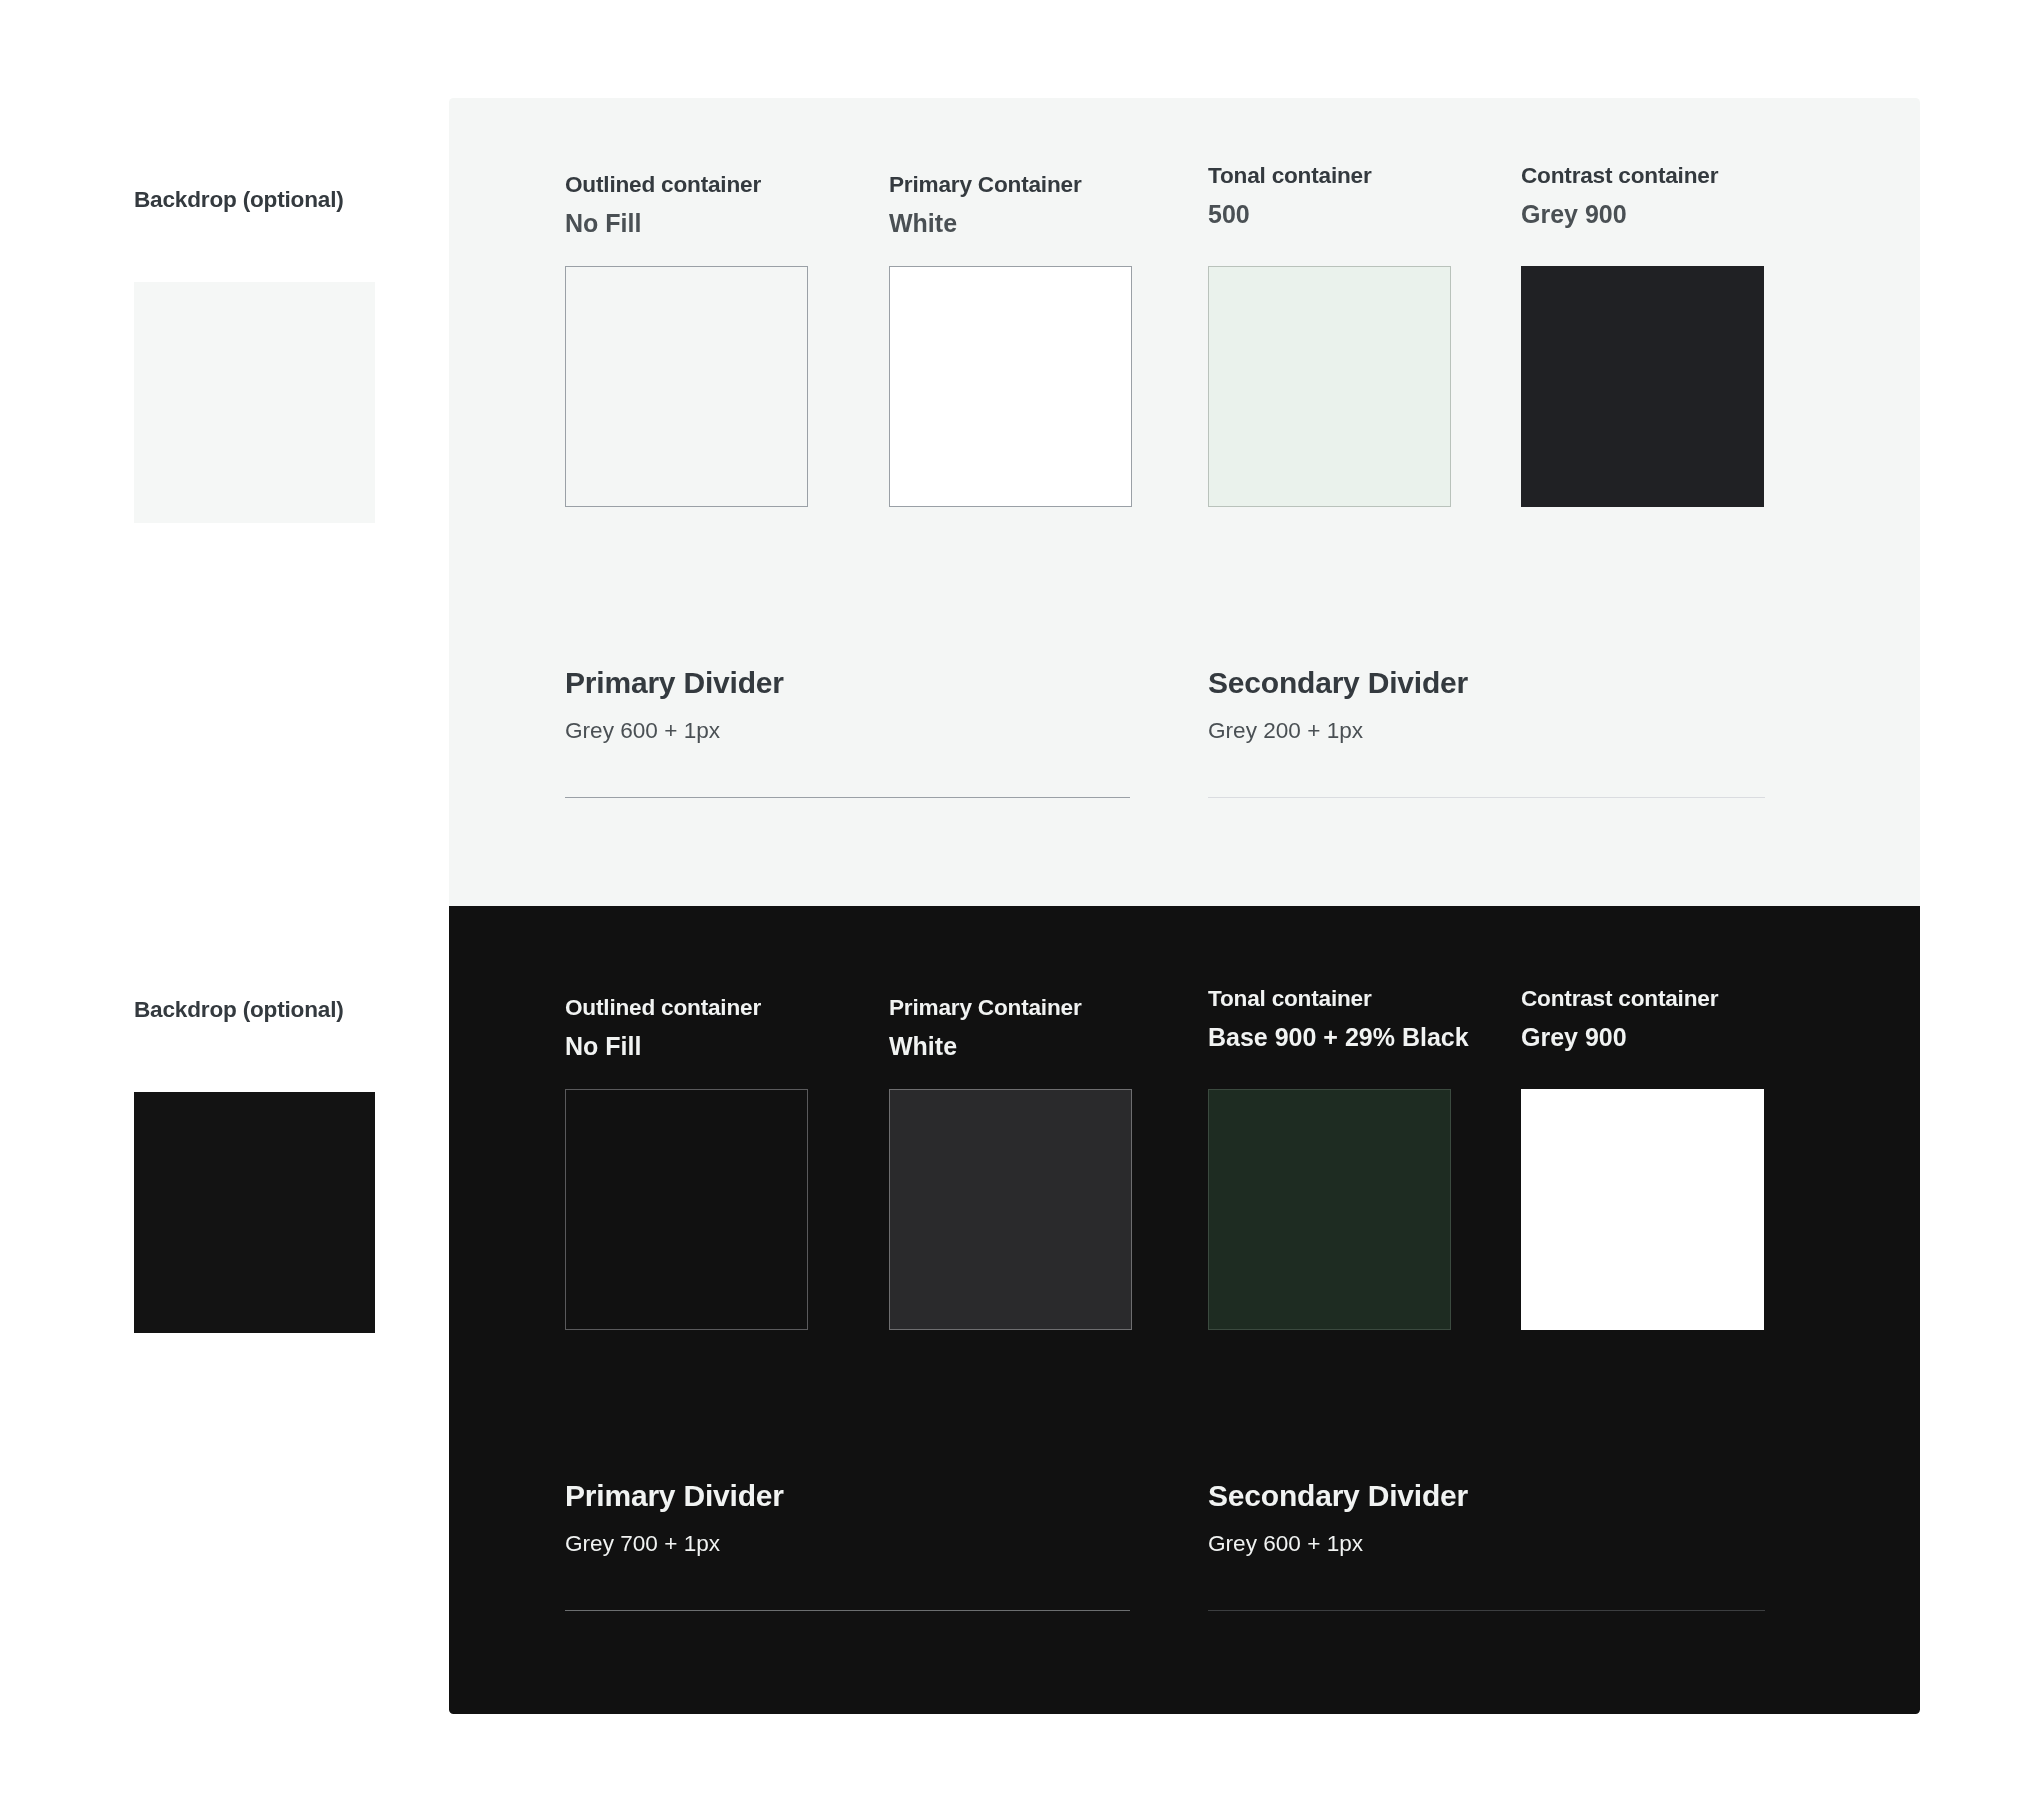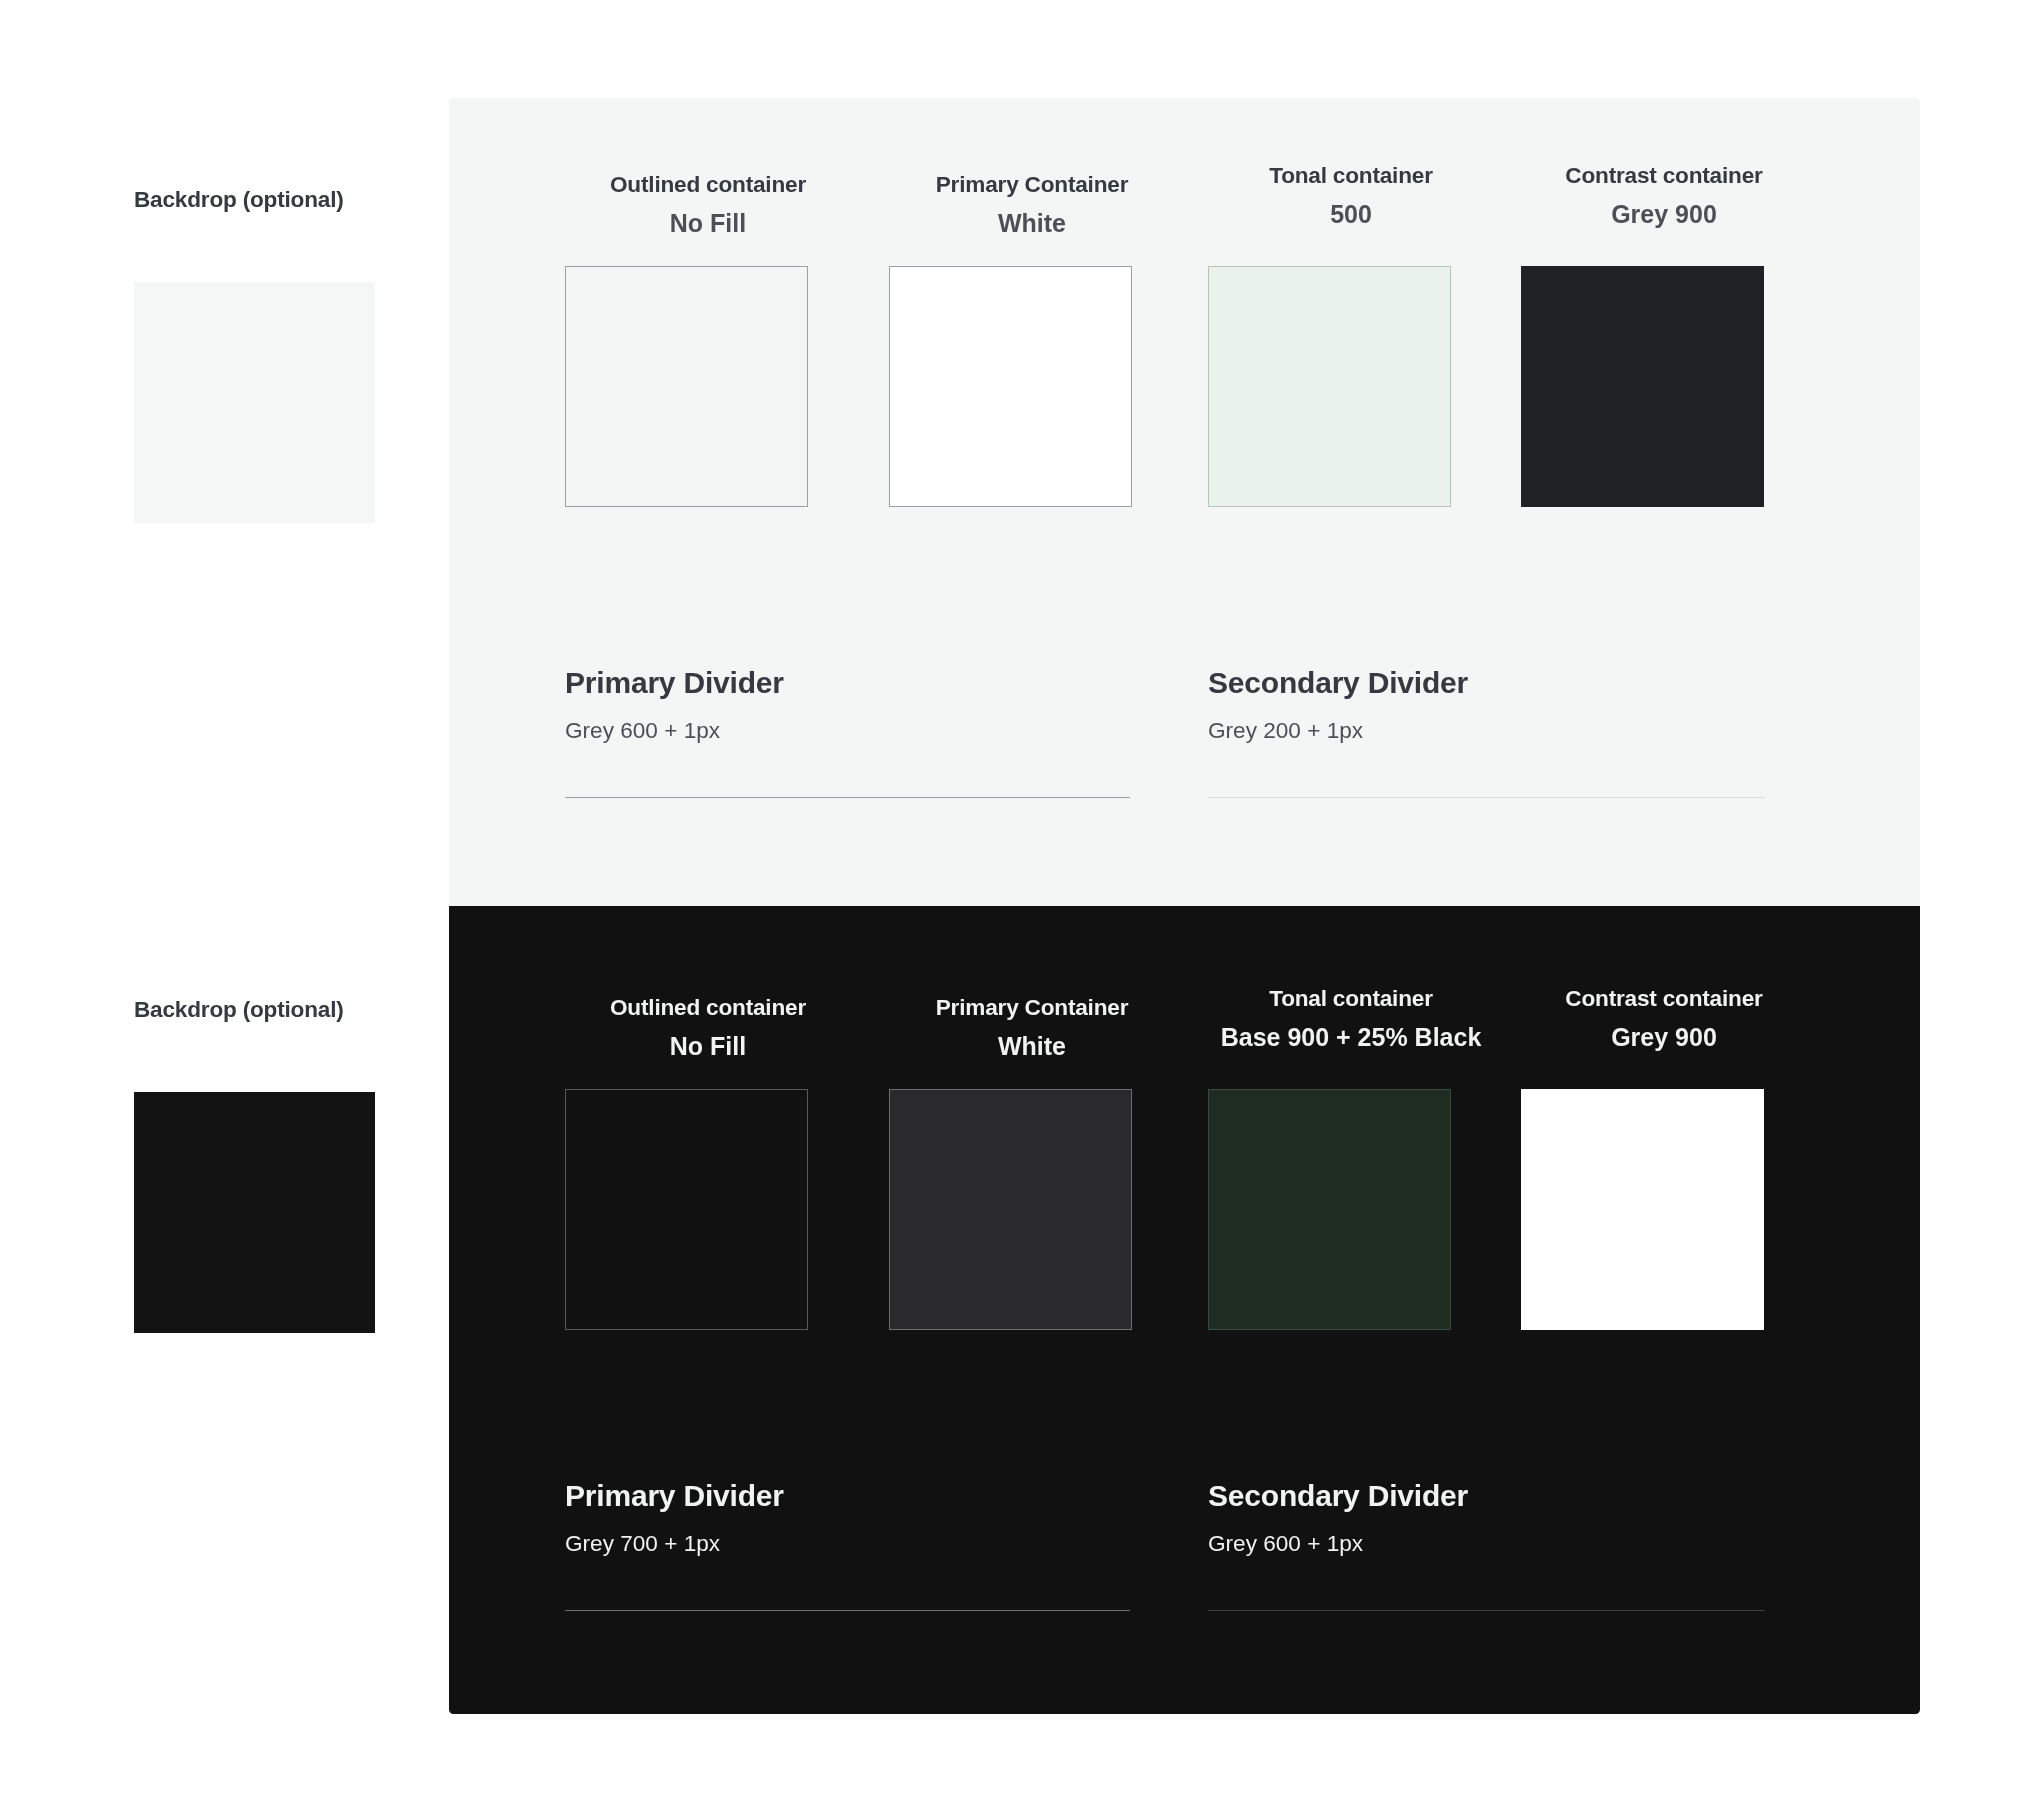--- a/index.html
+++ b/index.html
@@ -56,21 +56,20 @@
   
   .cards-row {
     position: absolute;
     top: 0;
     left: 0;
     right: 0;
   }
   .card {
     position: absolute;
     width: 286px;
-    text-align: center;
   }
   .card-title {
     font-size: 22.6px;
     font-weight: bold;
     letter-spacing: -0.2px;
     white-space: nowrap;
     line-height: 1.1;
   }
   .card-spec {
     font-size: 25px;
@@ -194,21 +193,21 @@
       </div>
 
       <div class="card" style="left:440px; top:90px;">
         <div class="card-title">Primary Container</div>
         <div class="card-spec">White</div>
         <div class="card-swatch" style="border: 0.8px solid rgb(110, 110, 112); background: rgb(42, 42, 44);"></div>
       </div>
 
       <div class="card" style="left:759px; top:81px;">
         <div class="card-title">Tonal container</div>
-        <div class="card-spec">Base 900 + 25% Black</div>
+        <div class="card-spec">Base 900 + 29% Black</div>
         <div class="card-swatch" style="border: 0.8px solid rgb(59, 74, 63); margin-top: 38px; background: rgb(30, 44, 34);"></div>
       </div>
 
       <div class="card" style="left:1072px; top:81px;">
         <div class="card-title">Contrast container</div>
         <div class="card-spec">Grey 900</div>
         <div class="card-swatch" style="border: 0.8px solid rgb(255, 255, 255); margin-top: 38px; background: rgb(255, 255, 255);"></div>
       </div>
 
     </div>

